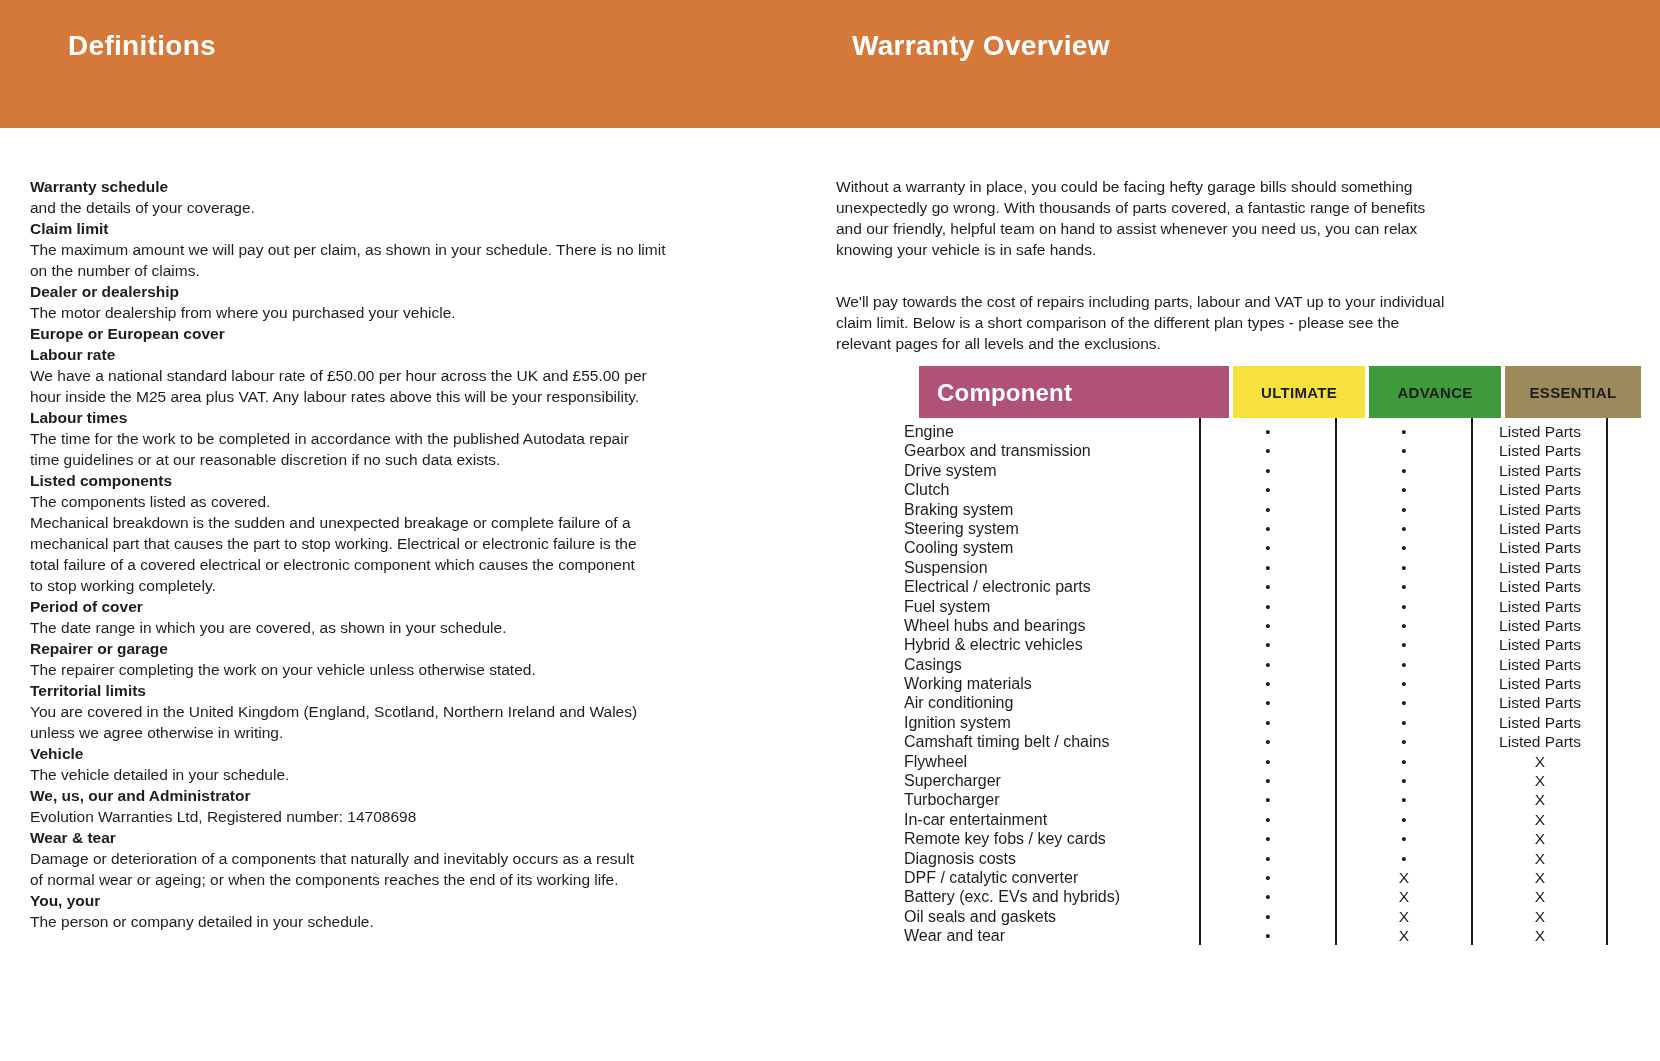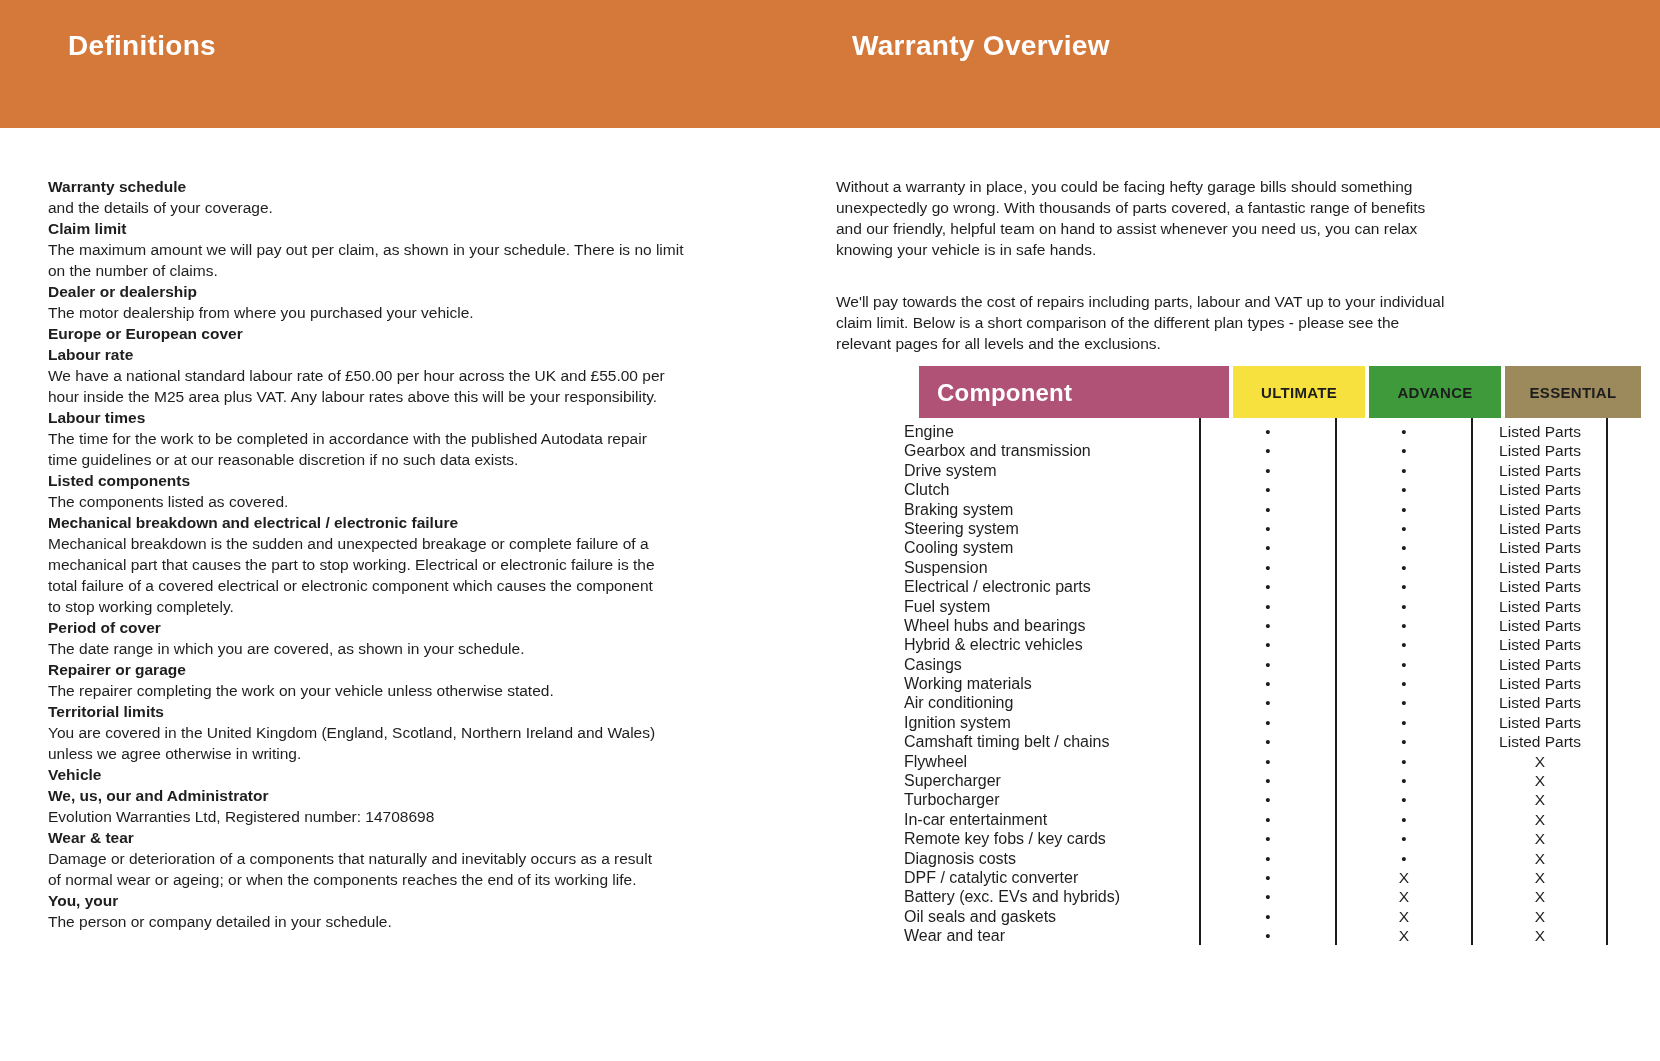--- a/index.html
+++ b/index.html
@@ -13,21 +13,21 @@
     background:var(--c-banner,#d5793b);
   }
   .banner-title {
     position:absolute; top:30px; font-size:28px; font-weight:bold; color:#ffffff;
     letter-spacing:0.3px; white-space:nowrap;
   }
   .banner-title.left  { left:68px; }
   .banner-title.right { left:852px; }
 
   .left-col {
-    position:absolute; left:48px; top:176px; width:730px;
+    position:absolute; left:30px; top:176px; width:730px;
     font-size:15.5px; line-height:21px; white-space:nowrap;
   }
   .def-term { font-weight:bold; }
 
   .right-col {
     position:absolute; left:836px; top:176px; width:790px;
     font-size:15.5px; line-height:21px; white-space:nowrap;
   }
   .para .line { }
   .para.p2 { margin-top:31px; }
@@ -85,33 +85,33 @@
         <div class="def-desc">The motor dealership from where you purchased your vehicle.</div>
         <div class="def-term">Europe or European cover</div>
         <div class="def-term">Labour rate</div>
         <div class="def-desc">We have a national standard labour rate of £50.00 per hour across the UK and £55.00 per</div>
         <div class="def-desc">hour inside the M25 area plus VAT. Any labour rates above this will be your responsibility.</div>
         <div class="def-term">Labour times</div>
         <div class="def-desc">The time for the work to be completed in accordance with the published Autodata repair</div>
         <div class="def-desc">time guidelines or at our reasonable discretion if no such data exists.</div>
         <div class="def-term">Listed components</div>
         <div class="def-desc">The components listed as covered.</div>
-        <div class="def-term">Mechanical breakdown and electrical / electronic failure</div>
         <div class="def-desc">Mechanical breakdown is the sudden and unexpected breakage or complete failure of a</div>
         <div class="def-desc">mechanical part that causes the part to stop working. Electrical or electronic failure is the</div>
         <div class="def-desc">total failure of a covered electrical or electronic component which causes the component</div>
         <div class="def-desc">to stop working completely.</div>
         <div class="def-term">Period of cover</div>
         <div class="def-desc">The date range in which you are covered, as shown in your schedule.</div>
         <div class="def-term">Repairer or garage</div>
         <div class="def-desc">The repairer completing the work on your vehicle unless otherwise stated.</div>
         <div class="def-term">Territorial limits</div>
         <div class="def-desc">You are covered in the United Kingdom (England, Scotland, Northern Ireland and Wales)</div>
         <div class="def-desc">unless we agree otherwise in writing.</div>
         <div class="def-term">Vehicle</div>
+        <div class="def-desc">The vehicle detailed in your schedule.</div>
         <div class="def-term">We, us, our and Administrator</div>
         <div class="def-desc">Evolution Warranties Ltd, Registered number: 14708698</div>
         <div class="def-term">Wear &amp; tear</div>
         <div class="def-desc">Damage or deterioration of a components that naturally and inevitably occurs as a result</div>
         <div class="def-desc">of normal wear or ageing; or when the components reaches the end of its working life.</div>
         <div class="def-term">You, your</div>
         <div class="def-desc">The person or company detailed in your schedule.</div>
       </div>
   </div>
 

